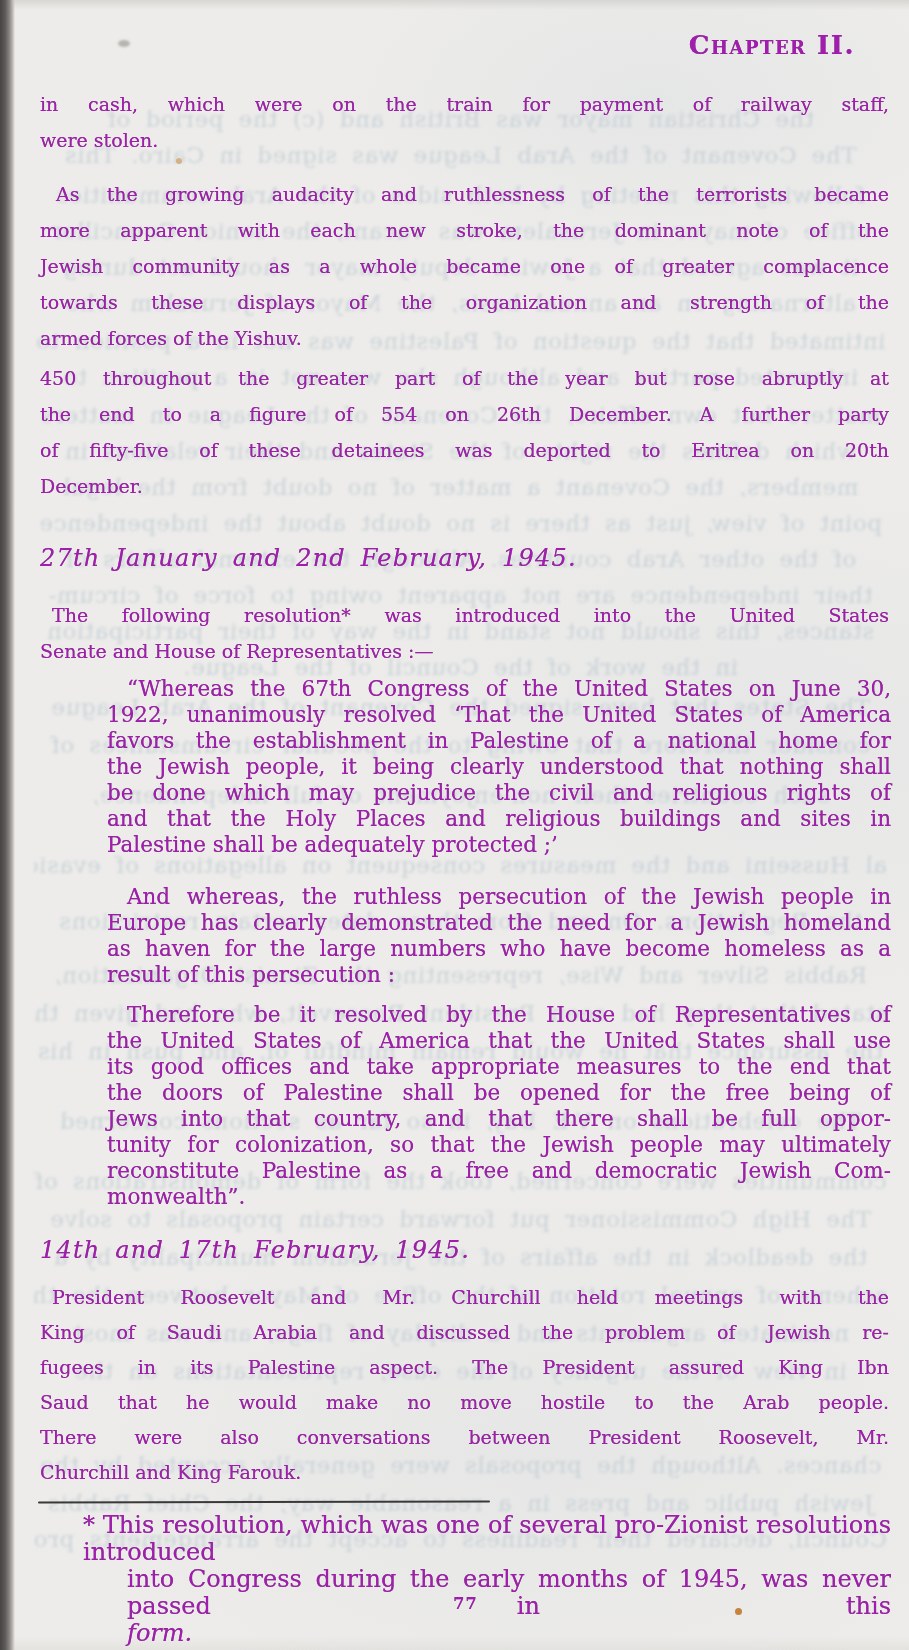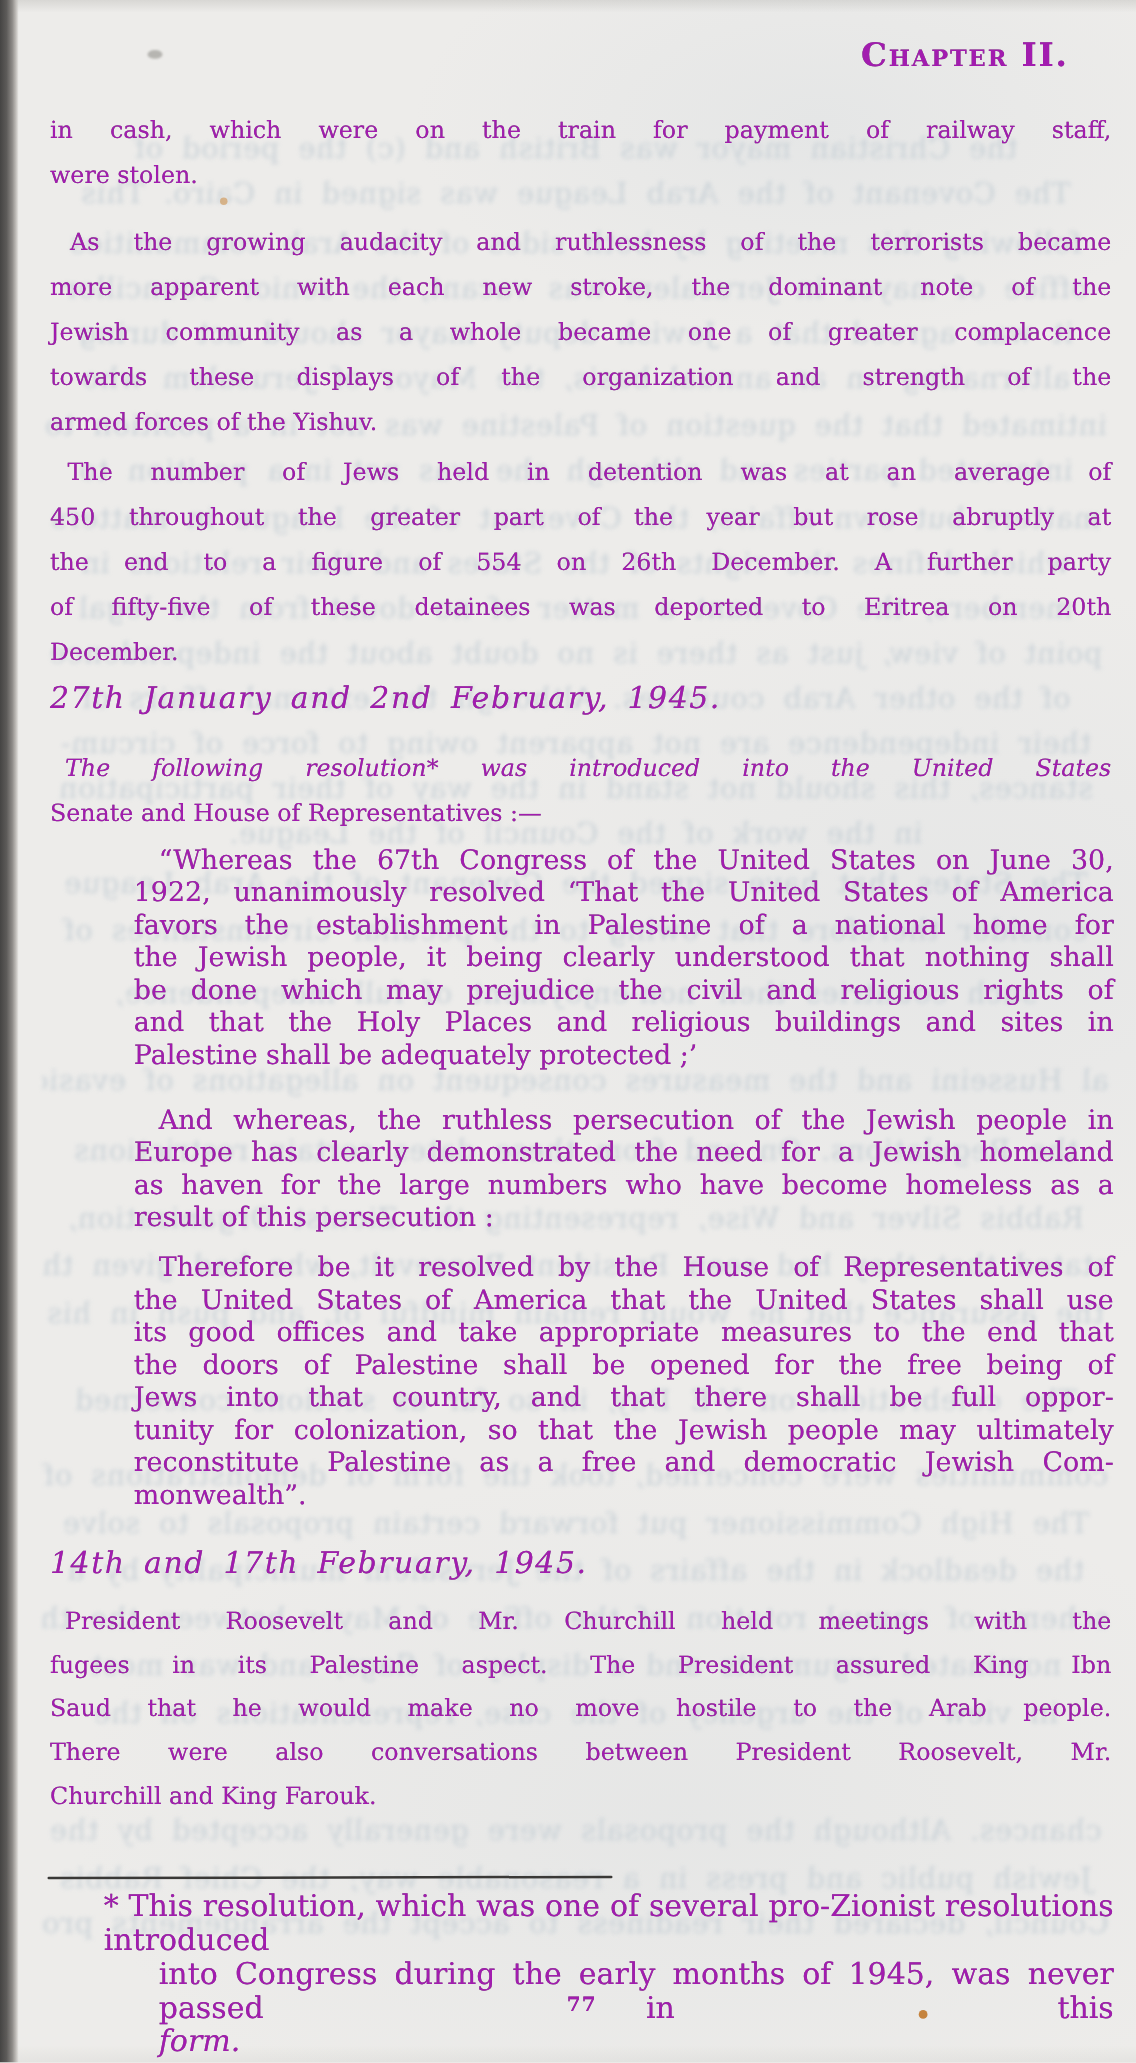--- a/index.html
+++ b/index.html
@@ -92,31 +92,30 @@
     <div class="line last">were stolen.</div>
   </div>
 <div class="txt body-para" style="top:176px">
     <div class="line" style="text-indent: 16px;">As the growing audacity and ruthlessness of the terrorists became</div>
     <div class="line">more apparent with each new stroke, the dominant note of the</div>
     <div class="line">Jewish community as a whole became one of greater complacence</div>
     <div class="line">towards these displays of the organization and strength of the</div>
     <div class="line last">armed forces of the Yishuv.</div>
   </div>
 <div class="txt body-para" style="top:360px">
-    <div class="line" style="text-indent: 14px;">The number of Jews held in detention was at an average of</div>
     <div class="line">450 throughout the greater part of the year but rose abruptly at</div>
     <div class="line">the end to a figure of 554 on 26th December.  A further party</div>
     <div class="line">of fifty-five of these detainees was deported to Eritrea on 20th</div>
     <div class="line last">December.</div>
   </div>
 
 <div class="txt date-head" style="top:544px">27th January and 2nd February, 1945.</div>
 
 <div class="txt body-para" style="top:597px">
-    <div class="line" style="text-indent: 12px; font-style: italic;">The following resolution* was introduced into the United States</div>
+    <div class="line" style="text-indent: 12px;">The following resolution* was introduced into the United States</div>
     <div class="line last">Senate and House of Representatives :—</div>
   </div>
 
 <div class="txt quote-para" style="top:676px">
     <div class="line" style="text-indent: 20px;">“Whereas the 67th Congress of the United States on June 30,</div>
     <div class="line">1922, unanimously resolved ‘That the United States of America</div>
     <div class="line">favors the establishment in Palestine of a national home for</div>
     <div class="line">the Jewish people, it being clearly understood that nothing shall</div>
     <div class="line">be done which may prejudice the civil and religious rights of</div>
     <div class="line">and that the Holy Places and religious buildings and sites in</div>
@@ -136,20 +135,21 @@
     <div class="line">Jews into that country, and that there shall be full oppor-</div>
     <div class="line">tunity for colonization, so that the Jewish people may ultimately</div>
     <div class="line">reconstitute Palestine as a free and democratic Jewish Com-</div>
     <div class="line last">monwealth”.</div>
   </div>
 
 <div class="txt date-head" style="top:1236px">14th and 17th February, 1945.</div>
 
 <div class="txt body-para" style="top:1280px;line-height:35px">
     <div class="line" style="text-indent: 12px;">President Roosevelt and Mr. Churchill held meetings with the</div>
+    <div class="line">King of Saudi Arabia and discussed the problem of Jewish re-</div>
     <div class="line">fugees in its Palestine aspect.  The President assured King Ibn</div>
     <div class="line">Saud that he would make no move hostile to the Arab people.</div>
     <div class="line">There were also conversations between President Roosevelt, Mr.</div>
     <div class="line last">Churchill and King Farouk.</div>
   </div>
 
 <div class="fn-rule"></div>
 
 <div class="txt footnote" style="top:1512px">
     <div class="line" style="padding-left: 43px;">* This resolution, which was one of several pro-Zionist resolutions introduced</div>

